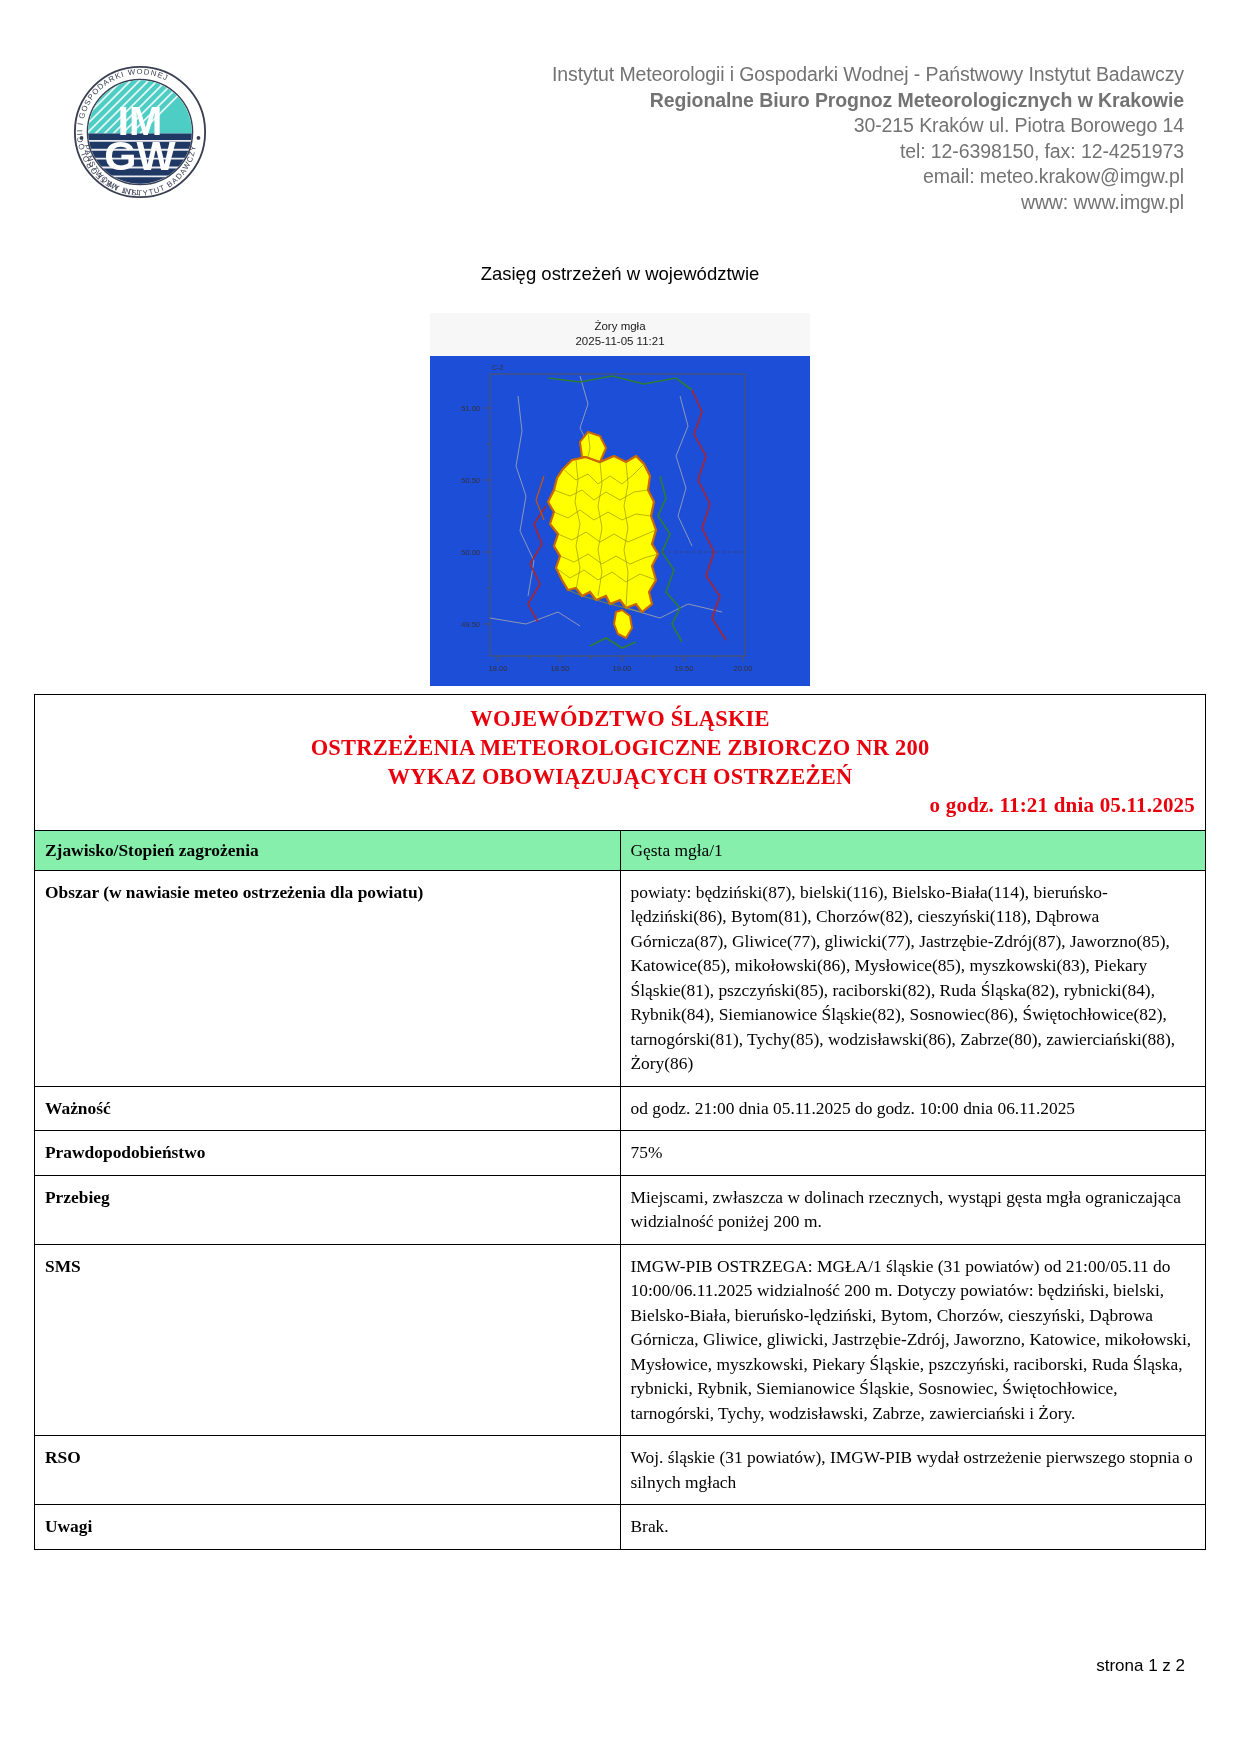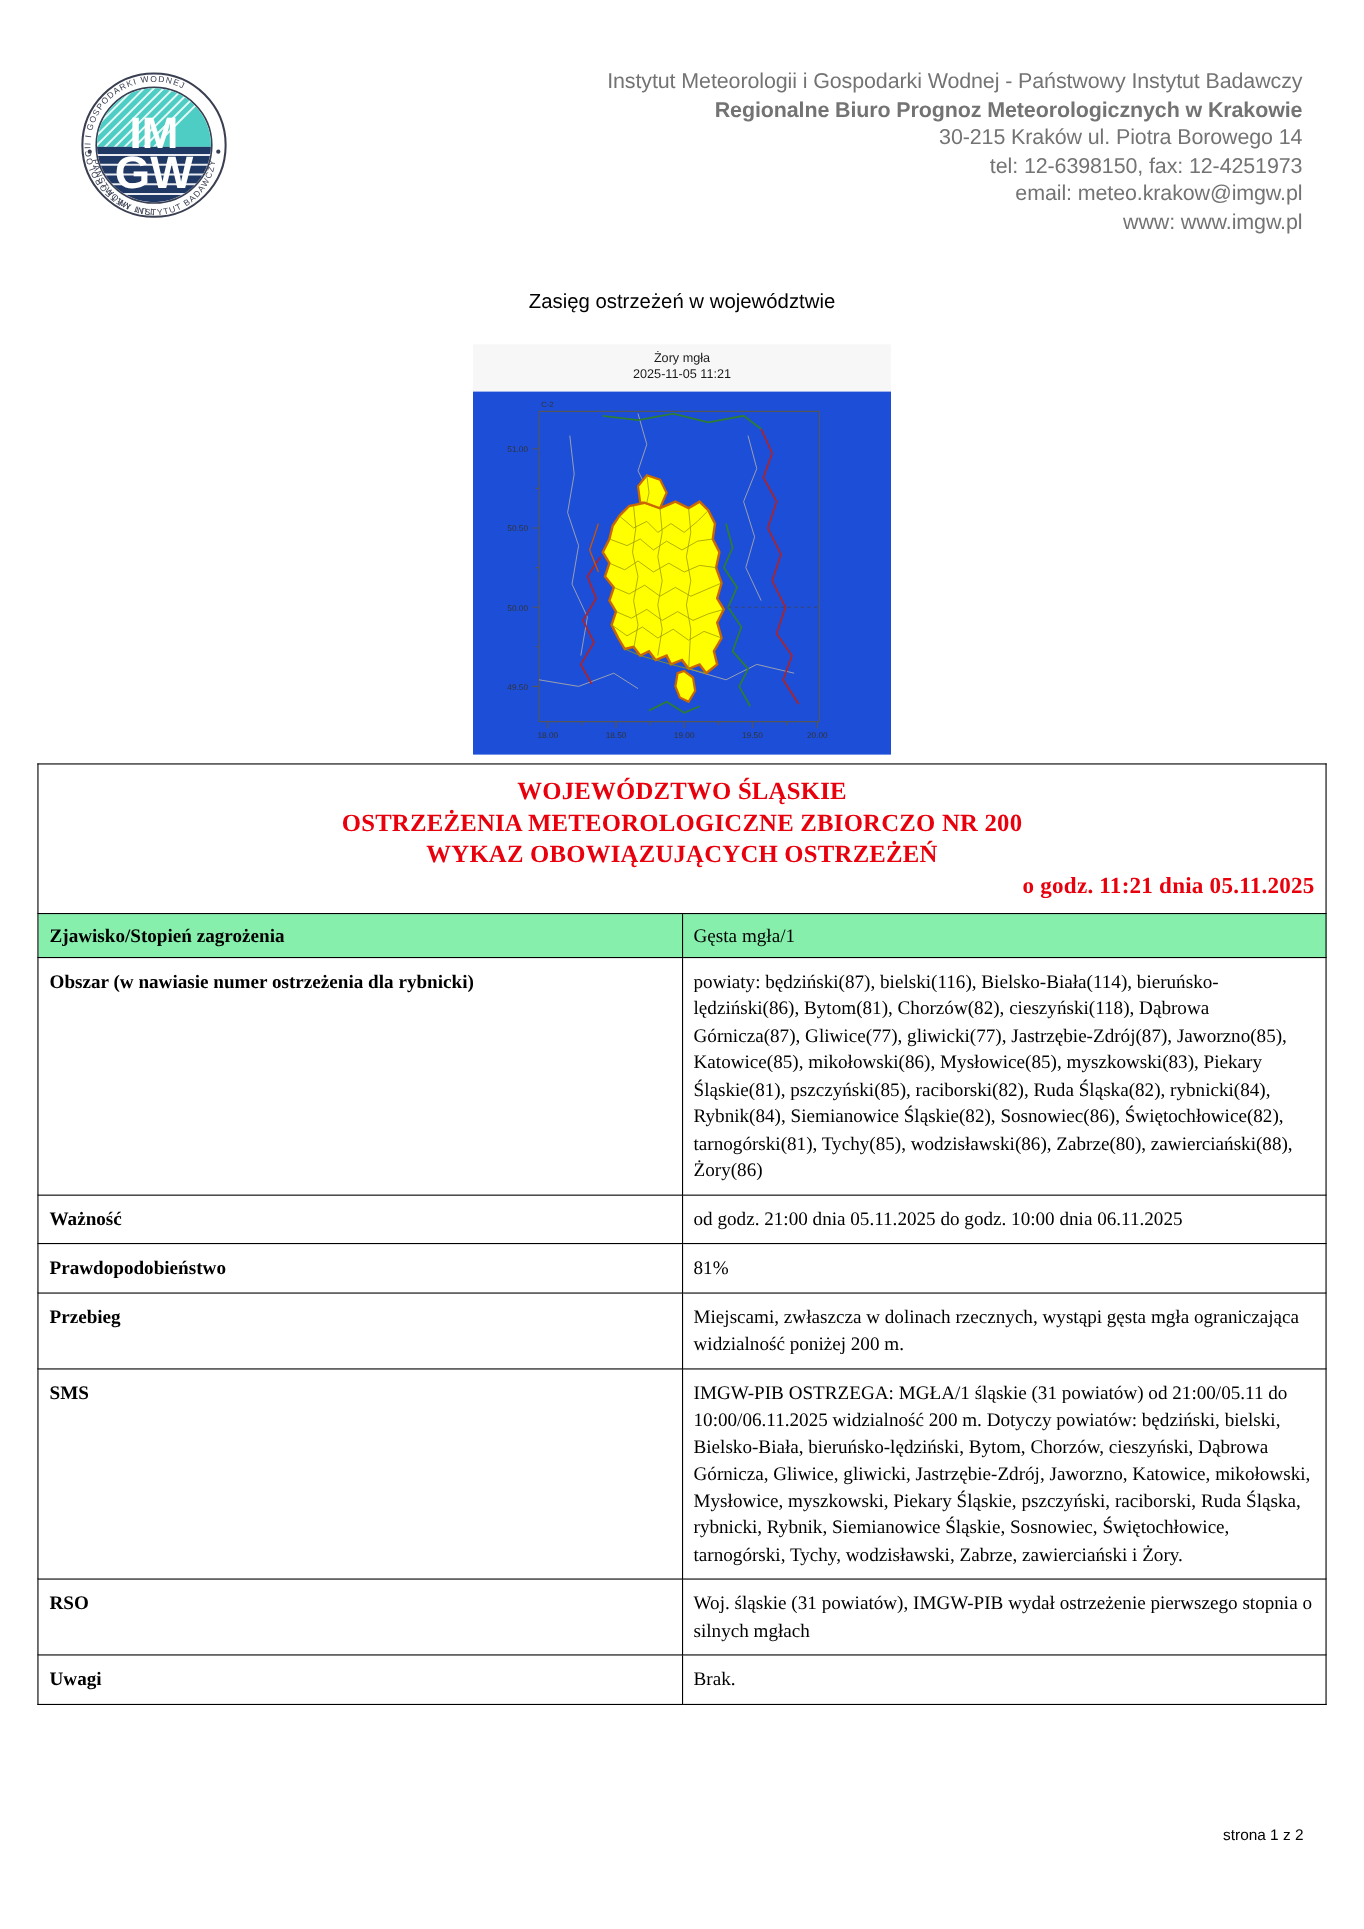--- a/index.html
+++ b/index.html
@@ -105,21 +105,21 @@
     padding-top: 7px;
     padding-bottom: 7px;
   }
   tr.hazard-row td.label-col { font-weight: bold; }
 
   
   .footer {
     position: absolute;
     right: 55px;
     bottom: 78px;
-    font-size: 14px;
+    font-size: 17px;
     font-family: "Liberation Sans", sans-serif;
   }
 </style>
 </head>
 <body>
 
 <div class="header">
 
   <div class="logo-wrap">
     <svg class="logo" viewBox="0 0 200 200">
@@ -306,32 +306,32 @@
         <div class="t-line t4">o godz. 11:21 dnia 05.11.2025</div>
       </td>
     </tr>
 
     <tr class="hazard-row">
       <td class="label-col">Zjawisko/Stopień zagrożenia</td>
       <td class="value-col">Gęsta mgła/1</td>
     </tr>
 
     <tr>
-      <td class="label-col">Obszar (w nawiasie numer ostrzeżenia dla rybnicki)</td>
+      <td class="label-col">Obszar (w nawiasie meteo ostrzeżenia dla powiatu)</td>
       <td class="value-col">powiaty: będziński(87), bielski(116), Bielsko-Biała(114), bieruńsko-lędziński(86), Bytom(81), Chorzów(82), cieszyński(118), Dąbrowa Górnicza(87), Gliwice(77), gliwicki(77), Jastrzębie-Zdrój(87), Jaworzno(85), Katowice(85), mikołowski(86), Mysłowice(85), myszkowski(83), Piekary Śląskie(81),  pszczyński(85), raciborski(82), Ruda Śląska(82), rybnicki(84), Rybnik(84), Siemianowice Śląskie(82),  Sosnowiec(86), Świętochłowice(82), tarnogórski(81), Tychy(85), wodzisławski(86), Zabrze(80), zawierciański(88), Żory(86)</td>
     </tr>
 
     <tr>
       <td class="label-col">Ważność</td>
       <td class="value-col">od godz. 21:00 dnia 05.11.2025 do godz. 10:00 dnia 06.11.2025</td>
     </tr>
 
     <tr>
       <td class="label-col">Prawdopodobieństwo</td>
-      <td class="value-col">81%</td>
+      <td class="value-col">75%</td>
     </tr>
 
     <tr>
       <td class="label-col">Przebieg</td>
       <td class="value-col">Miejscami, zwłaszcza w dolinach rzecznych, wystąpi gęsta mgła ograniczająca widzialność poniżej 200 m.</td>
     </tr>
 
     <tr>
       <td class="label-col">SMS</td>
       <td class="value-col">IMGW-PIB OSTRZEGA: MGŁA/1 śląskie  (31 powiatów) od 21:00/05.11 do 10:00/06.11.2025 widzialność   200 m. Dotyczy powiatów: będziński, bielski, Bielsko-Biała, bieruńsko-lędziński, Bytom, Chorzów, cieszyński, Dąbrowa Górnicza, Gliwice, gliwicki, Jastrzębie-Zdrój, Jaworzno, Katowice, mikołowski, Mysłowice, myszkowski, Piekary Śląskie,  pszczyński, raciborski, Ruda Śląska,  rybnicki, Rybnik, Siemianowice Śląskie,  Sosnowiec, Świętochłowice,  tarnogórski, Tychy, wodzisławski, Zabrze, zawierciański i Żory.</td>

